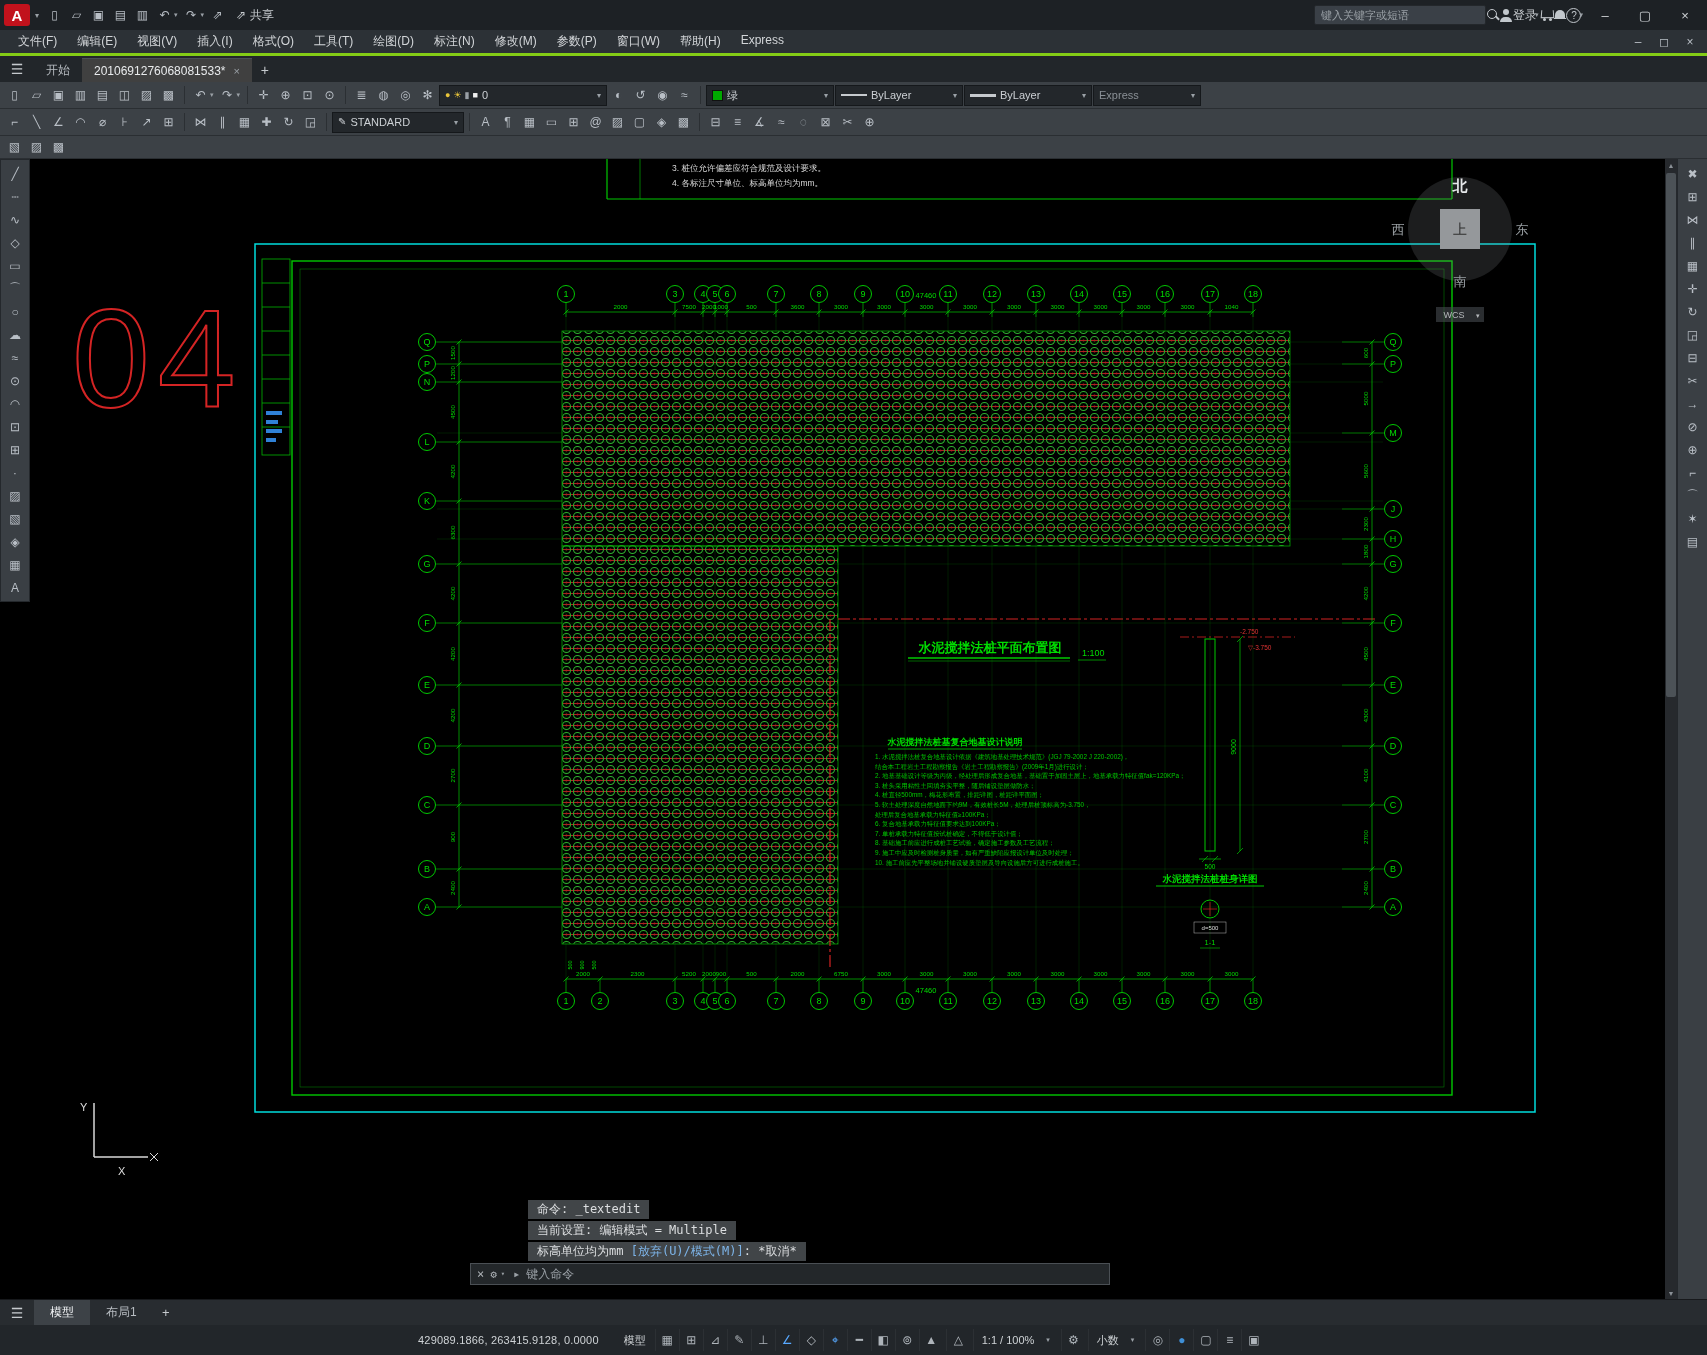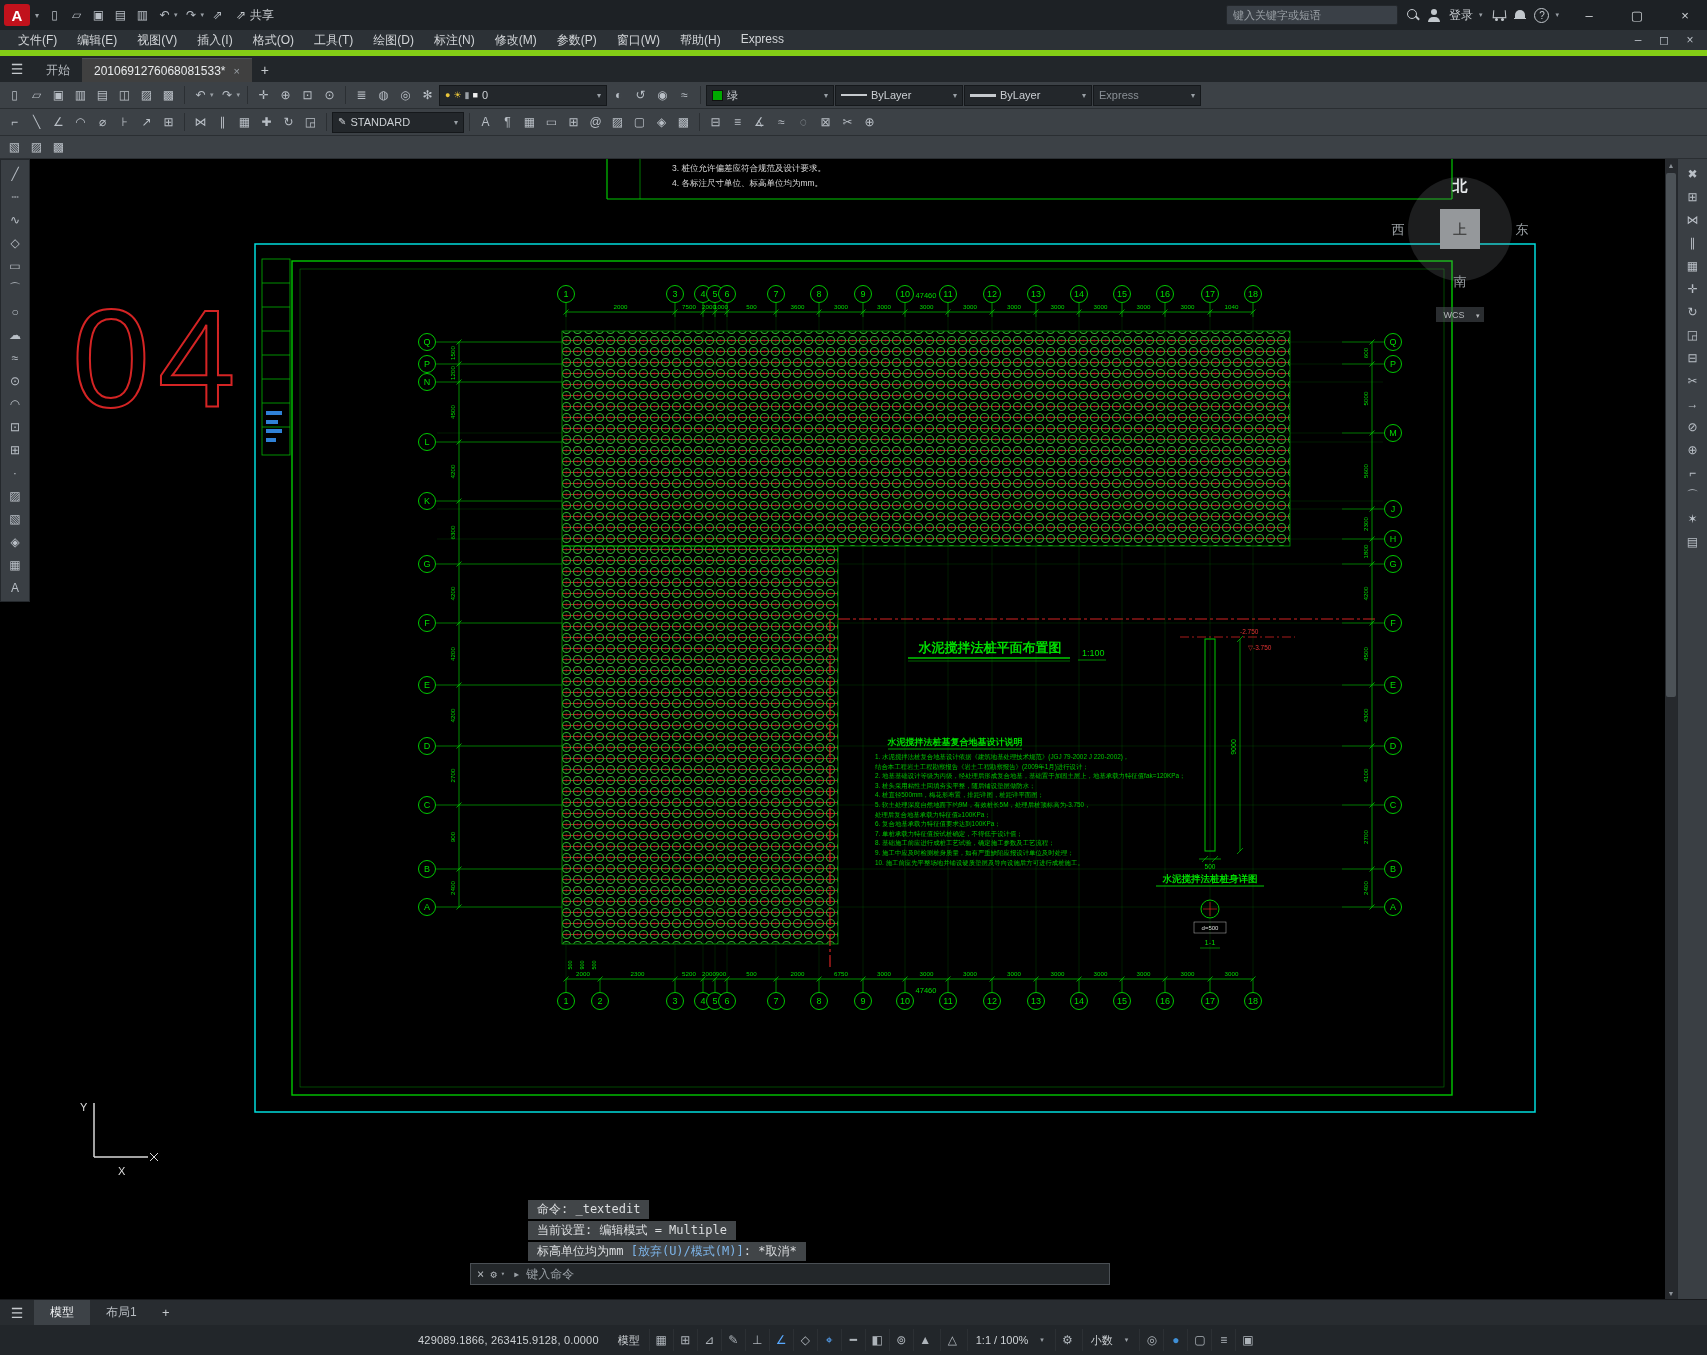--- a/index.html
+++ b/index.html
@@ -7,40 +7,40 @@
 #app{position:relative;width:1707px;height:1355px;background:#202428;overflow:hidden;color:#c6cace;font-size:12px}
 
 
 .titlebar{position:absolute;top:0;left:0;right:0;height:30px;background:#1d2125;display:flex;align-items:center;padding:0 0 0 4px;gap:2px}
 .alogo{width:26px;height:22px;background:#c1121c;border-radius:3px;color:#fff;font-weight:bold;font-size:15px;display:flex;align-items:center;justify-content:center}
 .logocaret{font-size:8px;color:#9aa0a6;padding:0 3px}
 .tb{min-width:21px;height:21px;display:flex;align-items:center;justify-content:center;color:#b9bfc6;font-size:12px;cursor:default}
 .tbcaret{font-size:7px;color:#9aa0a6;margin:0 2px 0 -2px;align-self:center}
 .share{display:flex;align-items:center;gap:4px;color:#c6cace;margin-left:6px;font-size:12px}
 .title-center{position:absolute;left:565px;top:0;height:30px;display:flex;align-items:center;gap:26px;color:#d2d5d8;font-size:12.5px}
-.tb-right{position:absolute;right:0;top:0;height:30px;display:flex;align-items:center;gap:8px;padding-right:2px}
+.tb-right{position:absolute;right:0;top:0;height:30px;display:flex;align-items:center;gap:0;padding-right:2px}
 .searchbox{width:172px;height:20px;background:#3a4047;border:1px solid #23272b;border-radius:2px;color:#d0d3d6;font-size:11px;padding:0 6px}
 .searchbox::placeholder{color:#9aa0a6}
 .mag{position:relative;width:14px;height:14px}
 .mag::before{content:"";position:absolute;left:1px;top:1px;width:8px;height:8px;border:1.5px solid #c2c7cc;border-radius:50%}
 .mag::after{content:"";position:absolute;left:9px;top:9px;width:5px;height:1.5px;background:#c2c7cc;transform:rotate(45deg)}
 .person{position:relative;width:13px;height:13px}
 .person::before{content:"";position:absolute;top:0;left:3.5px;width:6px;height:6px;border-radius:50%;background:#c2c7cc}
 .person::after{content:"";position:absolute;bottom:0;left:0.5px;width:12px;height:5px;border-radius:6px 6px 0 0;background:#c2c7cc}
 .cart{position:relative;width:14px;height:12px}
 .cart::before{content:"";position:absolute;top:1px;left:1px;width:11px;height:7px;border:1.3px solid #c2c7cc;border-top-width:0;transform:perspective(10px) rotateX(8deg)}
 .cart::after{content:"";position:absolute;bottom:0;left:3px;width:3px;height:3px;border-radius:50%;background:#c2c7cc;box-shadow:6px 0 0 #c2c7cc}
 .bell{position:relative;width:12px;height:13px}
 .bell::before{content:"";position:absolute;top:1px;left:1px;width:10px;height:8px;background:#c2c7cc;border-radius:5px 5px 0 0}
 .bell::after{content:"";position:absolute;top:9px;left:0;width:12px;height:1.5px;background:#c2c7cc;box-shadow:5px 2px 0 -0.5px #c2c7cc}
 .helpq{width:15px;height:15px;border:1.3px solid #c2c7cc;border-radius:50%;display:flex;align-items:center;justify-content:center;font-size:10px;color:#c2c7cc}
 .winbtn{width:40px;height:30px;display:flex;align-items:center;justify-content:center;color:#cfd3d6;font-size:13px}
 
 
-.menubar{position:absolute;top:30px;left:0;right:0;height:26px;background:#2c3136;display:flex;align-items:center;padding-left:8px;border-bottom:6px solid #84cc16}
+.menubar{position:absolute;top:30px;left:0;right:0;height:26px;background:#2c3136;display:flex;align-items:center;padding-left:8px;border-bottom:3px solid #84cc16}
 .menu-item{padding:0 10px;height:100%;display:flex;align-items:center;color:#d2d5d8;font-size:12px}
 .docwin{margin-left:auto;display:flex;padding-right:4px}
 .docwin .tb{min-width:26px}
 
 
 .filetabs{position:absolute;top:56px;left:0;right:0;height:26px;background:#22262a;display:flex;align-items:flex-end}
 .hambtn{width:34px;height:26px;display:flex;align-items:center;justify-content:center;color:#c6cace;font-size:14px}
 .ftab{height:24px;display:flex;align-items:center;gap:8px;padding:0 12px;color:#b7bcc1;font-size:12px}
 .ftab.active{background:#404040;color:#e8eaec;border-top:1px solid #4a5056}
 .ftab .closex{font-size:11px;color:#9aa0a6}
@@ -81,21 +81,21 @@
 
 
 .doctabs{position:absolute;left:0;right:0;top:1299px;height:26px;background:#282c30;display:flex;align-items:center;border-top:1px solid #17191c}
 .dt-burger{width:34px;text-align:center;color:#c6cace;font-size:14px}
 .dtab{height:26px;display:flex;align-items:center;padding:0 16px;color:#b7bcc1;font-size:12px}
 .dtab.active{background:#3d4247;color:#f0f2f4}
 .dt-add{width:26px;text-align:center;color:#c6cace;font-size:13px}
 
 
 .statusbar{position:absolute;left:0;right:0;top:1325px;height:30px;background:#22262a;display:flex;align-items:center;font-size:11px;color:#c0c4c8;padding-left:418px;gap:3px}
-.coords{letter-spacing:0.2px;color:#cfd3d6;margin-right:10px}
+.coords{letter-spacing:0.2px;color:#cfd3d6;margin-right:16px}
 .sb-label{margin:0 6px;color:#cfd3d6}
 .sb-icon{min-width:24px;height:22px;display:flex;align-items:center;justify-content:center;color:#aeb4ba;font-size:12px;border-left:1px solid #2c3034}
 .sb-icon.act{color:#58a9ff}
 .sb-combo{display:flex;align-items:center;gap:12px;padding:0 8px;height:22px;border-left:1px solid #2c3034;color:#cfd3d6}
 .sb-combo .caret{font-size:7px;color:#9aa0a6}
 </style>
 </head>
 <body>
 
 <div id="app">

